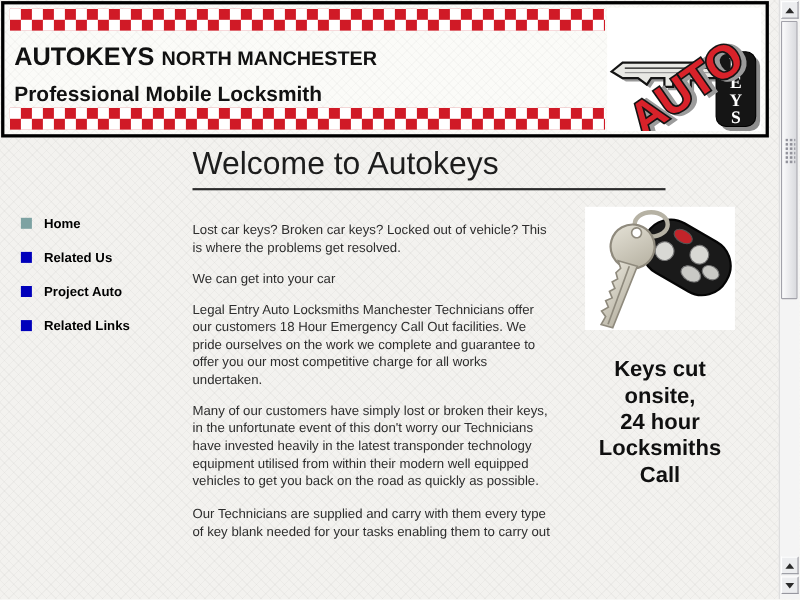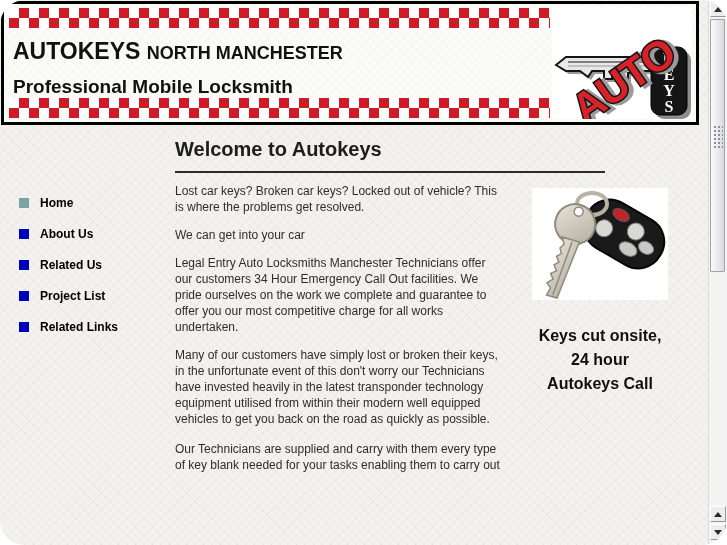--- a/index.html
+++ b/index.html
@@ -3,21 +3,20 @@
 <meta charset="utf-8">
 <style>
   html,body { margin:0; padding:0; }
   .page {
     position:relative; width:727px; height:545px; overflow:hidden;
     background-color:#f3f2ef;
     background-image:
       repeating-linear-gradient(135deg, rgba(0,0,0,0.028) 0 1px, rgba(0,0,0,0) 1px 6px),
       repeating-linear-gradient(45deg, rgba(0,0,0,0.028) 0 1px, rgba(0,0,0,0) 1px 6px);
     font-family:"Liberation Sans", sans-serif;
-    border-radius:25px;
   }
 
   
   .site-header {
     position:absolute; left:1px; top:1px; width:698px; height:124px;
     box-sizing:border-box; border:3px solid #000; background-color:#fbfbf8;
     background-image:
       repeating-linear-gradient(135deg, rgba(0,0,0,0.02) 0 1px, rgba(0,0,0,0) 1px 6px),
       repeating-linear-gradient(45deg, rgba(0,0,0,0.02) 0 1px, rgba(0,0,0,0) 1px 6px);
   }
@@ -37,32 +36,32 @@
 
   
   .sidebar { position:absolute; left:19px; top:197px; width:150px;text-align:center; }
   .nav-item { display:flex; align-items:center; height:12px; margin-bottom:19px; text-decoration:none; cursor:pointer; }
   .bullet { width:10px; height:10px; background:#0000bb; margin-right:11px; flex:0 0 auto; }
   .nav-item.active .bullet { background:#7da2a2; }
   .nav-label { font-size:12px; font-weight:bold; color:#000; line-height:12px; }
 
   
   .main { position:absolute; left:175px; top:132px; width:430px; }
-  .page-title { margin:0; font-size:20px; font-weight:700; color:#1d1d1d; line-height:34px; }
+  .page-title { margin:0; font-size:29px; font-weight:400; color:#1d1d1d; line-height:34px; }
   .rule { height:2px; background:#2b2b2b; margin-top:5px; }
   .paragraphs { width:327px; }
   .paragraphs p { margin:12px 0 0 0; font-size:12px; line-height:16px; color:#2d2d2d; }
-  .paragraphs p.first { margin-top:10px; }
+  .paragraphs p.first { margin-top:28px; }
   .paragraphs p.gap-lg { }
   .paragraphs p.gap-md { margin-top:14px; }
 
   
   .aside { position:absolute; left:530px; top:188px; width:140px; text-align:center; }
   .photo { width:136px; height:112px; margin:0 auto; background:#fff; }
-  .caption { margin-top:24px; font-size:16px; font-weight:bold; color:#101010; line-height:24px; }
+  .caption { margin-top:24px; font-size:20px; font-weight:bold; color:#101010; line-height:24px; }
 
   
   .scrollbar {
     position:absolute; right:0; top:0; width:19px; height:545px;
     background:#f4f4f4; border-left:1px solid #dcdcdc; box-sizing:border-box;
   }
   .sb-btn {
     position:absolute; left:1px; width:16px; height:16px;
     background:#ecedef; border:1px solid; border-color:#ffffff #97979f #97979f #ffffff;
     box-sizing:border-box; display:flex; align-items:center; justify-content:center; cursor:pointer;
@@ -119,43 +118,39 @@
     </div>
   </header>
 
   <nav class="sidebar">
     <a class="nav-item active">
       <span class="bullet"></span>
       <span class="nav-label">Home</span>
     </a>
     <a class="nav-item">
       <span class="bullet"></span>
-      <span class="nav-label">About Us</span>
+      <span class="nav-label">Related Us</span>
     </a>
     <a class="nav-item">
       <span class="bullet"></span>
-      <span class="nav-label">Related Us</span>
-    </a>
-    <a class="nav-item">
-      <span class="bullet"></span>
-      <span class="nav-label">Project List</span>
+      <span class="nav-label">Project Auto</span>
     </a>
     <a class="nav-item">
       <span class="bullet"></span>
       <span class="nav-label">Related Links</span>
     </a>
   </nav>
 
   <main class="main">
     <h2 class="page-title">Welcome to Autokeys</h2>
     <div class="rule"></div>
     <div class="paragraphs">
       <p class="first">Lost car keys? Broken car keys? Locked out of vehicle? This is where the problems get resolved.</p>
       <p>We can get into your car</p>
-      <p>Legal Entry Auto Locksmiths Manchester Technicians offer our customers 34 Hour Emergency Call Out facilities. We pride ourselves on the work we complete and guarantee to offer you our most competitive charge for all works undertaken.</p>
+      <p>Legal Entry Auto Locksmiths Manchester Technicians offer our customers 18 Hour Emergency Call Out facilities. We pride ourselves on the work we complete and guarantee to offer you our most competitive charge for all works undertaken.</p>
       <p class="gap-lg">Many of our customers have simply lost or broken their keys, in the unfortunate event of this don't worry our Technicians have invested heavily in the latest transponder technology equipment utilised from within their modern well equipped vehicles to get you back on the road as quickly as possible.</p>
       <p class="gap-md">Our Technicians are supplied and carry with them every type of key blank needed for your tasks enabling them to carry out</p>
     </div>
   </main>
 
   <aside class="aside">
     <div class="photo">
       <svg width="136" height="112" viewBox="0 0 136 112">
         <defs>
           <linearGradient id="kg" x1="0" y1="0" x2="1" y2="1">
@@ -180,21 +175,21 @@
           <circle cx="42" cy="36" r="20" fill="url(#kg)" stroke="#8f8a7d" stroke-width="2"></circle>
           <circle cx="42" cy="23" r="4.5" fill="#ffffff" stroke="#8f8a7d" stroke-width="1.5"></circle>
           <path d="M33,52 L51,52 L45,112 L34,112 L36,104 L31,100 L36,95 L32,90 L37,86 L33,81 L37,77 L33,72 L37,68 L34,63 L37,58 Z" fill="url(#kg)" stroke="#8f8a7d" stroke-width="1.5"></path>
           <line x1="44" y1="54" x2="40" y2="110" stroke="#8f8a7d" stroke-width="1.5"></line>
         </g>
       </svg>
     </div>
     <div class="caption">
       <div>Keys cut onsite,</div>
       <div>24 hour</div>
-      <div>Autokeys Call</div>
+      <div>Locksmiths Call</div>
     </div>
   </aside>
 
   <div class="scrollbar">
     <div class="sb-btn top">
       <span class="arrow up"></span>
     </div>
     <div class="sb-thumb">
       <div class="sb-grip"></div>
     </div>

